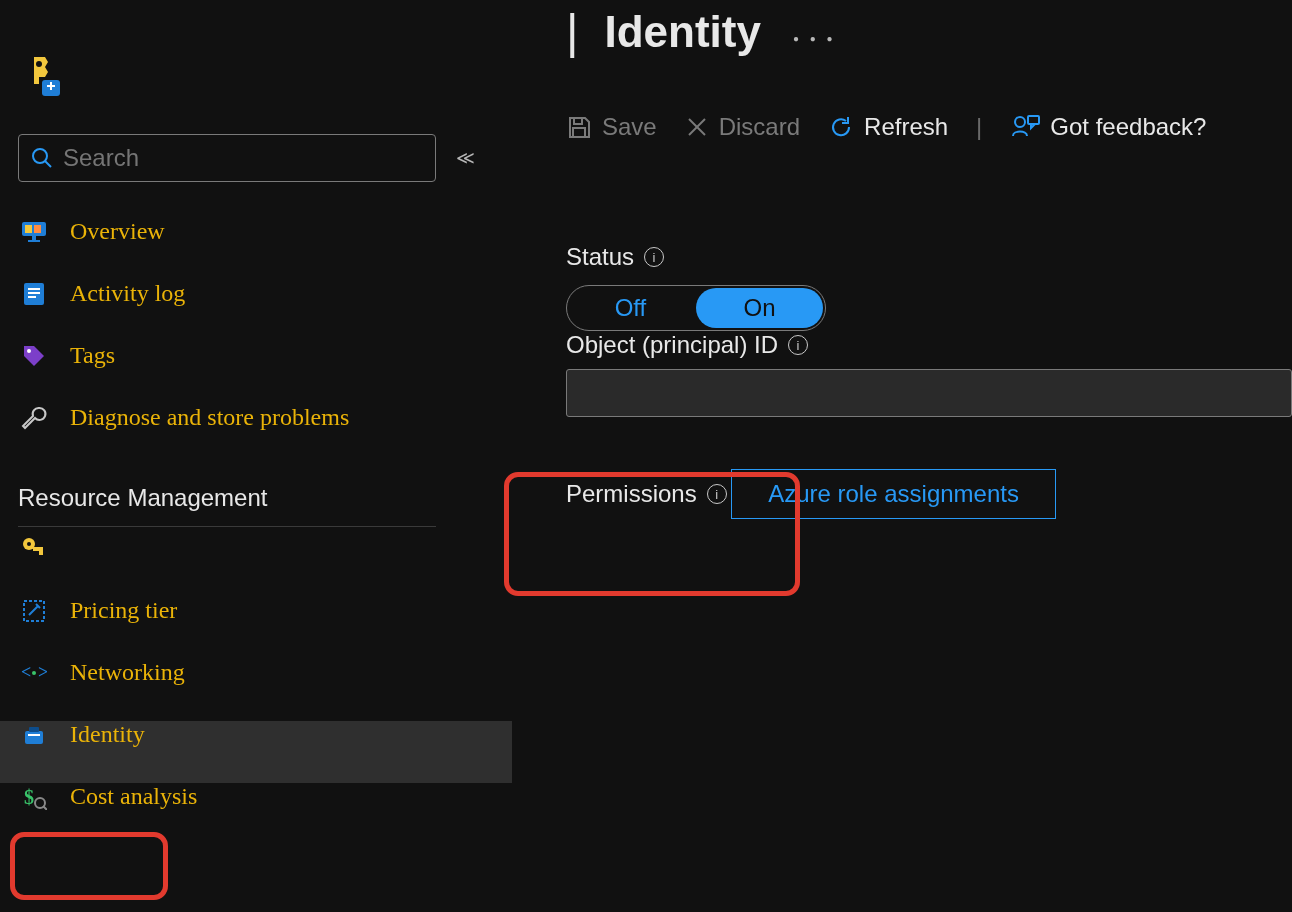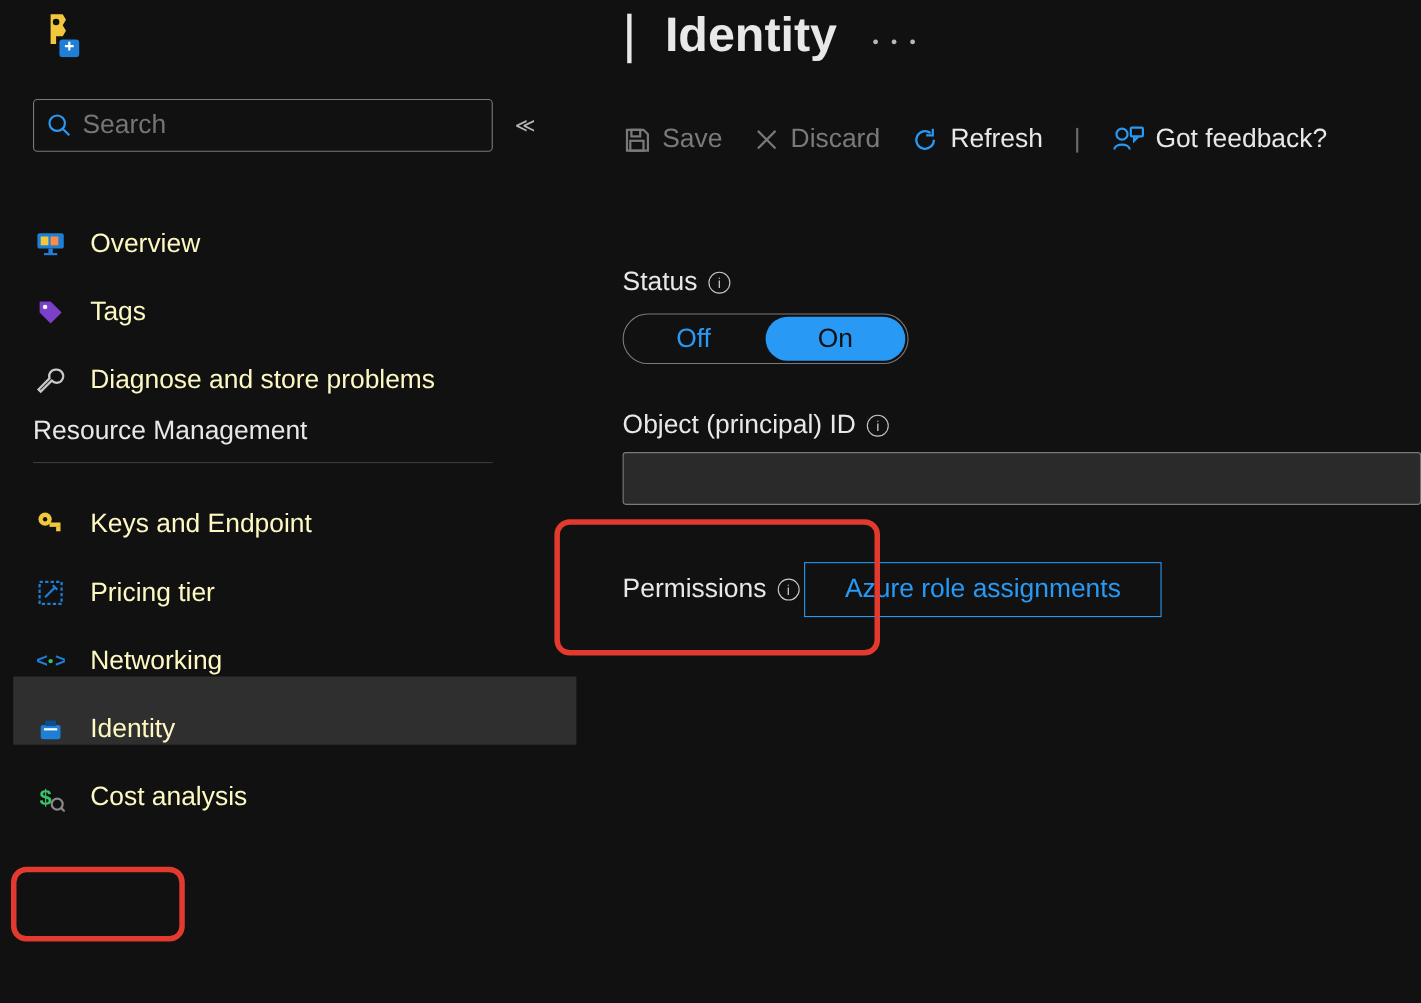--- a/index.html
+++ b/index.html
@@ -7,22 +7,23 @@
     background: #111111;
     color: #e8e8e8;
     font-family: "Segoe UI", -apple-system, sans-serif;
     width: 1292px;
     height: 912px;
     overflow: hidden;
   }
   .root { display: flex; height: 100%; }
   .sidebar {
     width: 510px;
-    padding: 8px 0 0 30px;
+    padding: 8px 0 0 18px;
     position: relative;
+    margin-top: 44px;
   }
   .resource-icon { margin: 2px 0 38px 2px; position: relative; width: 42px; height: 42px; }
   .search-row { display: flex; align-items: center; gap: 20px; }
   .search-box {
     width: 418px;
     height: 48px;
     border: 1px solid #7a7a7a;
     border-radius: 4px;
     display: flex;
     align-items: center;
@@ -36,27 +37,28 @@
     border: none;
     outline: none;
     color: #e8e8e8;
     font-size: 24px;
     width: 100%;
   }
   .collapse-arrows { color: #b8b8b8; font-size: 18px; letter-spacing: -6px; }
   .nav { margin-top: 36px; display: flex; flex-direction: column; gap: 0; }
   .nav-item {
     display: flex;
-    align-items: flex-end;
+    align-items: flex-start;
     gap: 22px;
     height: 62px;
     padding-left: 2px;
     font-size: 24px;
-    color: #fef9c3;
+    color: #eab308;
     cursor: pointer;
+    font-family: Liberation Serif, serif;
   }
   .nav-item .nav-icon { width: 28px; height: 28px; display: inline-flex; align-items: center; justify-content: center; }
   .nav-item.active {
     background: #2f2f2f;
     margin-left: -18px;
     padding-left: 20px;
     width: 512px;
   }
   .section-label {
     font-size: 24px;
@@ -109,21 +111,21 @@
   .toggle {
     margin-top: 14px;
     width: 260px; height: 46px;
     border: 1px solid #7a7a7a; border-radius: 30px;
     display: flex; overflow: hidden;
     font-size: 24px;
   }
   .toggle-half { flex:1; display:flex; align-items:center; justify-content:center; cursor:pointer; }
   .toggle-off { color: #2899f5; }
   .toggle-on { background: #2899f5; color: #111111; border-radius: 30px; margin:2px;text-align:right; }
-  .object-id-block { margin-top: 42px; }
+  .object-id-block { }
   .object-id-input {
     margin-top: 10px;
     width: 726px; height: 48px;
     background: #2a2a2a;
     border: 1px solid #7a7a7a;
     border-radius: 3px;
   }
   .perm-block { margin-top: 38px; }
   .role-button {
     margin-top: 14px;
@@ -172,20 +174,31 @@
               <rect x="14" y="7" width="7" height="8" fill="#ff8c42"></rect>
               <rect x="12" y="18" width="4" height="4" fill="#1f7ed6"></rect>
               <rect x="8" y="22" width="12" height="2" fill="#1f7ed6"></rect>
             </svg>
         </span>
         <span>Overview</span>
       </div>
       <div class="nav-item">
         <span class="nav-icon">
           <svg width="28" height="28" viewBox="0 0 28 28">
+              <rect x="4" y="3" width="20" height="22" rx="2" fill="#1f7ed6"></rect>
+              <rect x="8" y="8" width="12" height="2" fill="#fff"></rect>
+              <rect x="8" y="12" width="12" height="2" fill="#fff"></rect>
+              <rect x="8" y="16" width="8" height="2" fill="#fff"></rect>
+            </svg>
+        </span>
+        <span>Activity log</span>
+      </div>
+      <div class="nav-item">
+        <span class="nav-icon">
+          <svg width="28" height="28" viewBox="0 0 28 28">
               <path d="M4 4 L14 4 L24 14 L14 24 L4 14 Z" fill="#7c3fc9"></path>
               <circle cx="9" cy="9" r="2" fill="#fff"></circle>
             </svg>
         </span>
         <span>Tags</span>
       </div>
       <div class="nav-item">
         <span class="nav-icon">
           <svg width="28" height="28" viewBox="0 0 28 28">
               <path d="M19 4 a6 6 0 1 1 -4 10 l-10 10 l-2-2 l10-10 a6 6 0 0 1 6-8" fill="none" stroke="#c8c8c8" stroke-width="2"></path>
@@ -199,21 +212,20 @@
 
       <div class="nav-item">
         <span class="nav-icon">
           <svg width="26" height="26" viewBox="0 0 26 26">
               <circle cx="8" cy="8" r="6" fill="#f2c73d"></circle>
               <circle cx="8" cy="8" r="2" fill="#111"></circle>
               <rect x="12" y="11" width="10" height="4" fill="#f2c73d"></rect>
               <rect x="18" y="15" width="4" height="4" fill="#f2c73d"></rect>
             </svg>
         </span>
-        <span>Keys and Endpoint</span>
       </div>
       <div class="nav-item">
         <span class="nav-icon">
           <svg width="26" height="26" viewBox="0 0 26 26">
               <rect x="3" y="3" width="20" height="20" fill="none" stroke="#1f7ed6" stroke-width="2" stroke-dasharray="3 2"></rect>
               <path d="M8 17 L17 8 M15 6 L19 10" stroke="#1f7ed6" stroke-width="2"></path>
             </svg>
         </span>
         <span>Pricing tier</span>
       </div>

